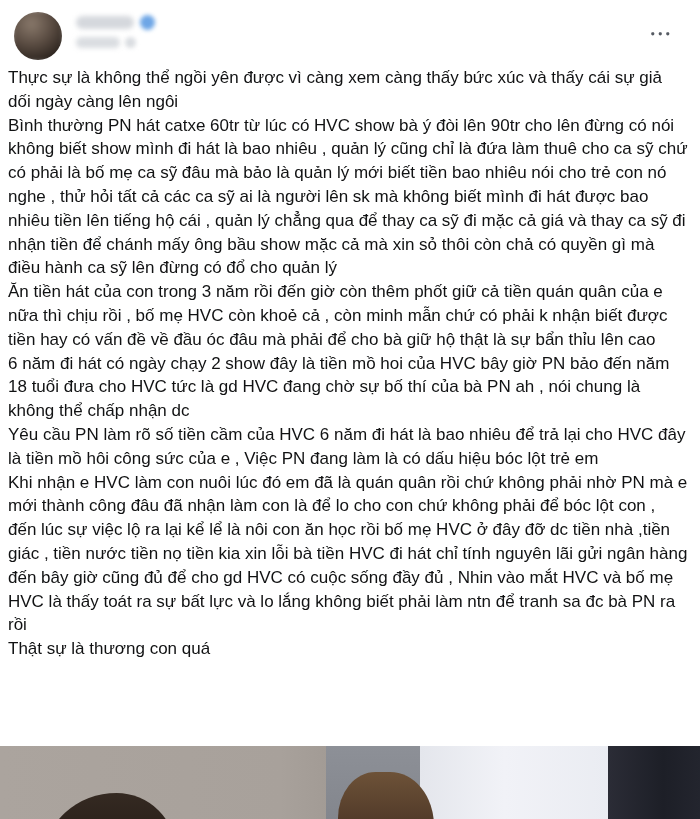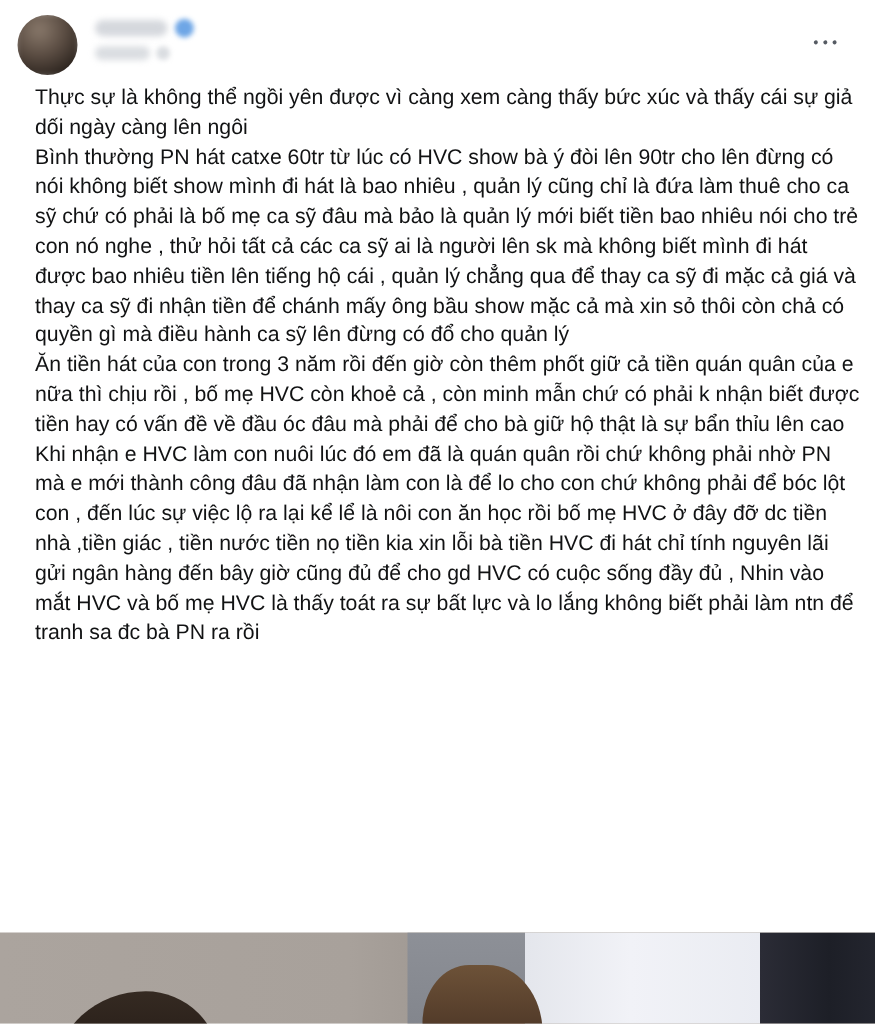--- a/index.html
+++ b/index.html
@@ -46,21 +46,21 @@
     background: #dadde1; filter: blur(2px);
   }
   .menu-dots {
     position: absolute; right: 27px; top: 29px;
     color: #565b63; font-size: 7.5px; letter-spacing: 3px;
     cursor: pointer; line-height: 10px; user-select: none;
   }
 
   
   .post-text {
-    padding: 4px 12px 0 28px;
+    padding: 4px 12px 0 8px;
     font-size: 17px;
     line-height: 23.8px;
     color: #111213;
   }
   .post-text p { margin: 0; }
   .blur-word {
     display: inline-block;
     width: 32px; height: 12px; border-radius: 3px;
     background: #c9ccd1; filter: blur(2.5px);
     vertical-align: baseline; margin: 0 3px;
@@ -119,21 +119,24 @@
         <span class="globe-blur"></span>
       </div>
     </div>
     <div class="menu-dots">●●●</div>
   </div>
 
   <div class="post-text">
     <p>Thực sự là không thể ngồi yên được vì càng xem càng thấy bức xúc và thấy cái sự giả dối ngày càng lên ngôi</p>
     <p>Bình thường PN hát catxe 60tr từ lúc có HVC show bà ý đòi lên 90tr cho lên đừng có nói không biết show mình đi hát là bao nhiêu , quản lý cũng chỉ là đứa làm thuê cho ca sỹ chứ có phải là bố mẹ ca sỹ đâu mà bảo là quản lý mới biết tiền bao nhiêu nói cho trẻ con nó nghe , thử hỏi tất cả các ca sỹ ai là người lên sk mà không biết mình đi hát được bao nhiêu tiền lên tiếng hộ cái , quản lý chẳng qua để thay ca sỹ đi mặc cả giá và thay ca sỹ đi nhận tiền để chánh mấy ông bầu show mặc cả mà xin sỏ thôi còn chả có quyền gì mà điều hành ca sỹ lên đừng có đổ cho quản lý</p>
     <p>Ăn tiền hát của con trong 3 năm rồi đến giờ còn thêm phốt giữ cả tiền quán quân của e nữa thì chịu rồi , bố mẹ HVC còn khoẻ cả , còn minh mẫn chứ có phải k nhận biết được tiền hay có vấn đề về đầu óc đâu mà phải để cho bà giữ hộ thật là sự bẩn thỉu lên cao</p>
+    <p>6 năm đi hát có ngày chạy 2 show đây là tiền mồ hoi của HVC bây giờ PN bảo đến năm 18 tuổi đưa cho HVC tức là gd HVC đang chờ sự bố thí của bà PN ah , nói chung là không thể chấp nhận dc</p>
+    <p>Yêu cầu PN làm rõ số tiền cầm của HVC 6 năm đi hát là bao nhiêu để trả lại cho HVC đây là tiền mồ hôi công sức của e , Việc PN đang làm là có dấu hiệu bóc lột trẻ em</p>
     <p>Khi nhận e HVC làm con nuôi lúc đó em đã là quán quân rồi chứ không phải nhờ PN mà e mới thành công đâu đã nhận làm con là để lo cho con chứ không phải để bóc lột con , đến lúc sự việc lộ ra lại kể lể là nôi con ăn học rồi bố mẹ HVC ở đây đỡ dc tiền nhà ,tiền giác , tiền nước tiền nọ tiền kia xin lỗi bà tiền HVC đi hát chỉ tính nguyên lãi gửi ngân hàng đến bây giờ cũng đủ để cho gd HVC có cuộc sống đầy đủ , Nhin vào mắt HVC và bố mẹ HVC là thấy toát ra sự bất lực và lo lắng không biết phải làm ntn để tranh sa đc bà PN ra rồi</p>
+    <p>Thật sự là thương con quá</p>
   </div>
 
   <div class="post-photo">
     <div class="photo-strip"></div>
     <div class="photo-white-panel"></div>
     <div class="photo-dark-panel"></div>
     <div class="face-center"></div>
     <div class="hair-center"></div>
     <div class="hair-left"></div>
   </div>

